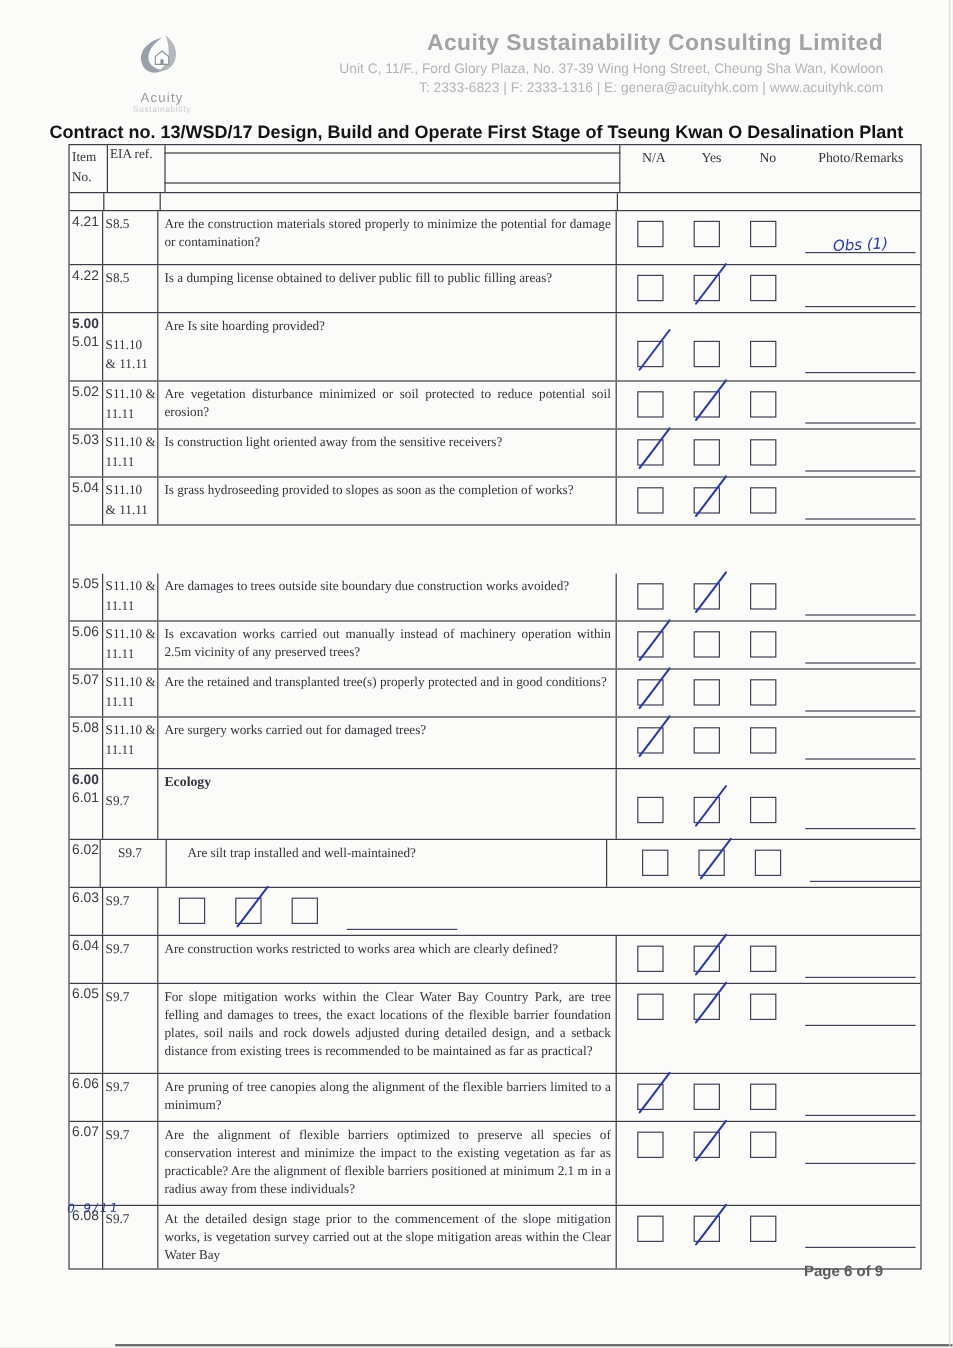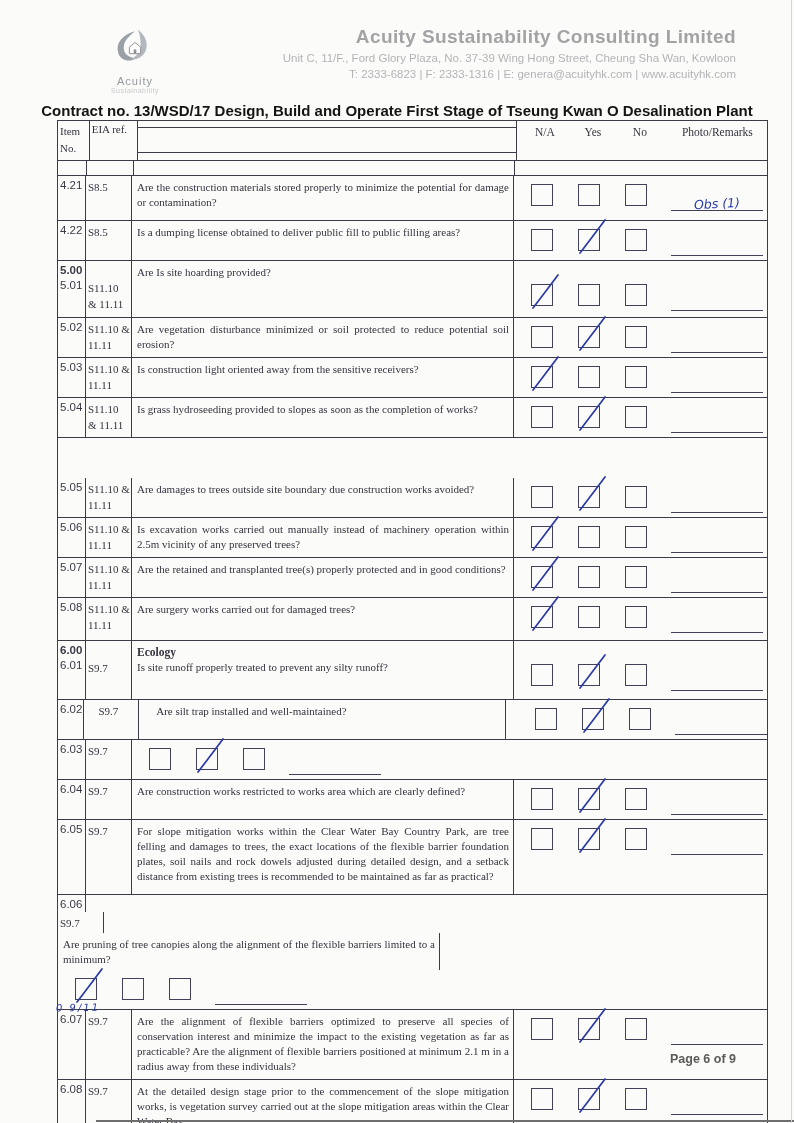--- a/index.html
+++ b/index.html
@@ -384,21 +384,20 @@
           <div class="c ci">
             <div class="sec-no">6.00</div>
             <div class="sub-no">6.01</div>
           </div>
           <div class="c ce">
             <div class="eia-blank"></div>
             <div class="eia-text">S9.7</div>
           </div>
           <div class="c cq">
             <div class="sec-title">Ecology</div>
-            <div class="qtext">Is site runoff properly treated to prevent any silty runoff?</div>
           </div>
           <div class="c cp">
             <div class="cbwrap deep">
               <span class="cb"></span>
               <span class="cb">
                 <svg class="tick" viewBox="0 0 36 40">
                   <path d="M6 36 C 13 27, 22 15, 31 3"></path>
                 </svg>
               </span>
               <span class="cb"></span>
@@ -498,21 +497,21 @@
                   <path d="M6 36 C 13 27, 22 15, 31 3"></path>
                 </svg>
               </span>
               <span class="cb"></span>
               <span class="rem">
                 <span class="rline"></span>
               </span>
             </div>
           </div>
         </div>
-        <div class="trow" style="min-height: 37px; flex-direction: column;">
+        <div class="trow" style="min-height: 37px;">
           <div class="c ci">
             <div>6.06</div>
           </div>
           <div class="c ce">
             <div class="eia-text">S9.7</div>
           </div>
           <div class="c cq">
             <div class="qtext">Are pruning of tree canopies along the alignment of the flexible barriers limited to a minimum?</div>
           </div>
           <div class="c cp">

